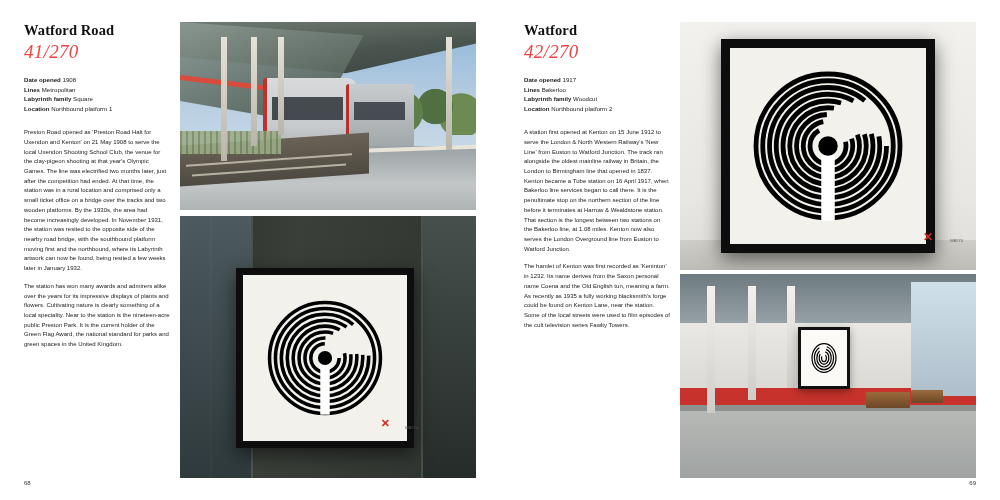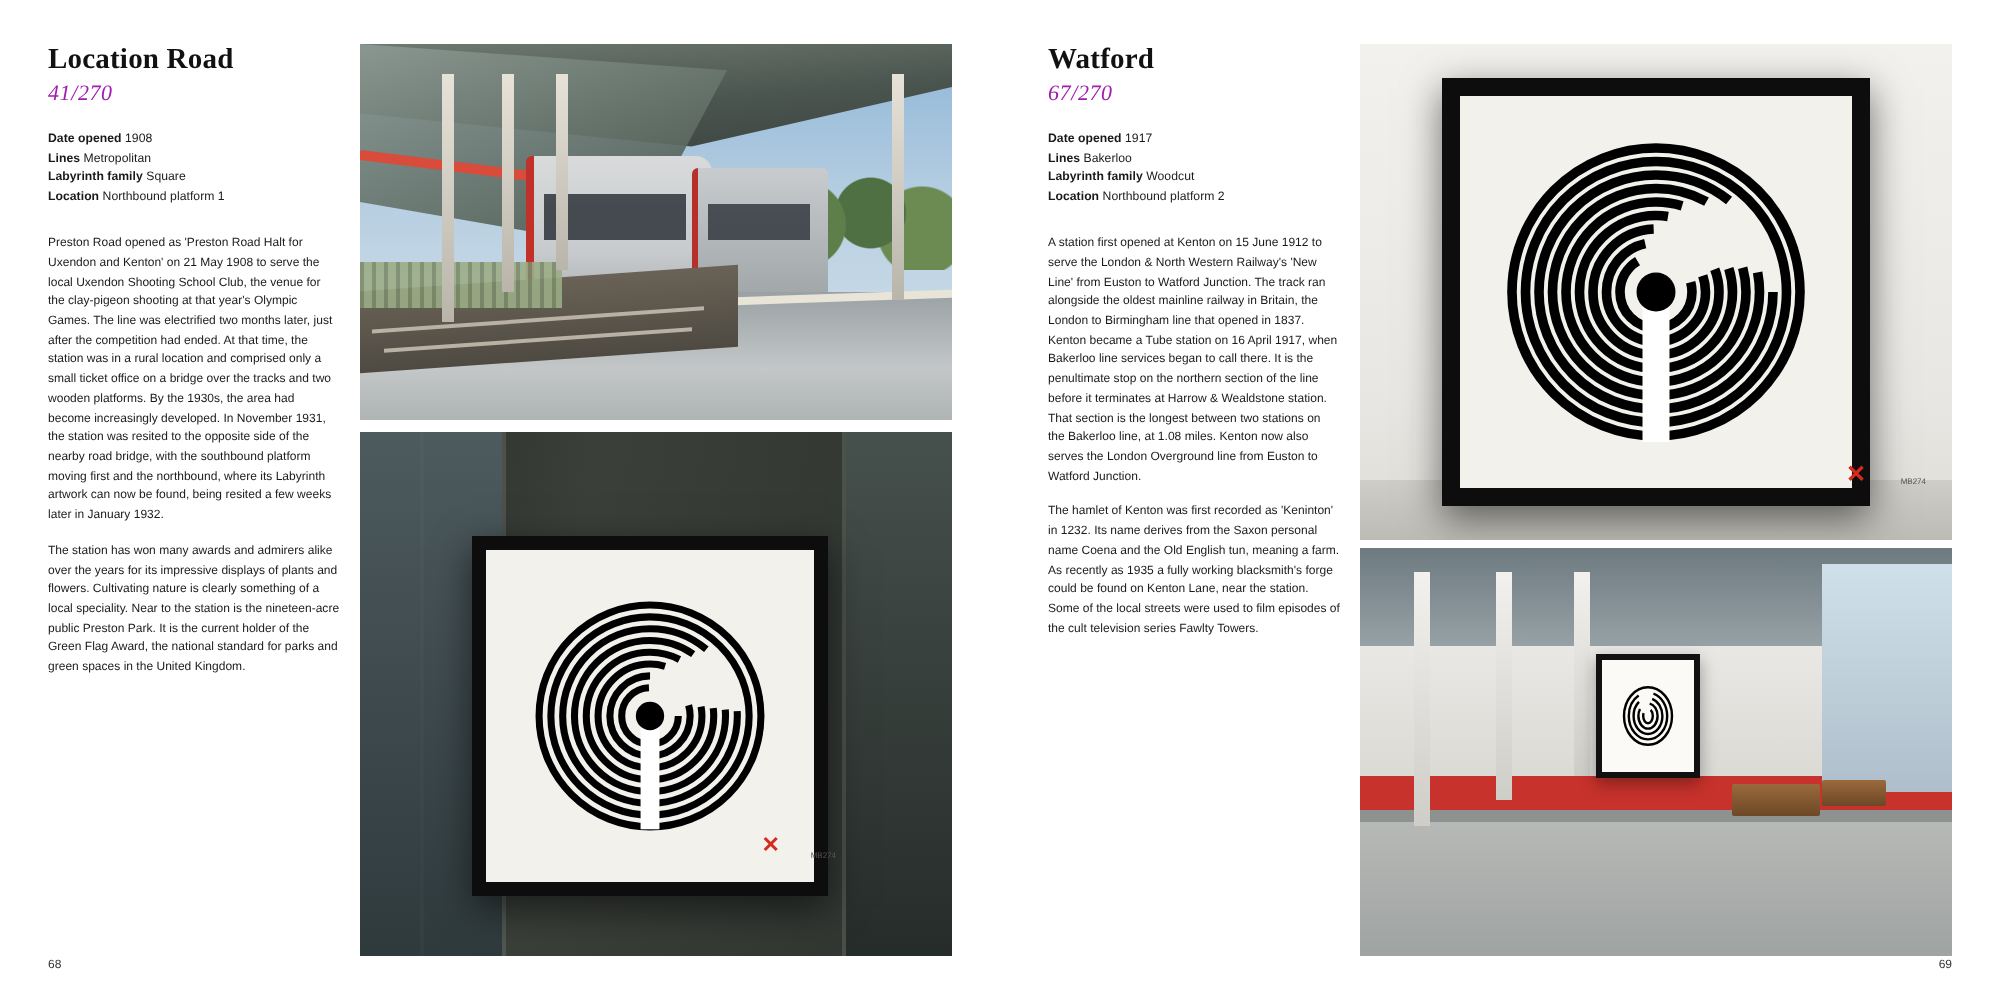--- a/index.html
+++ b/index.html
@@ -45,22 +45,22 @@
     font-family: "Liberation Serif", serif;
     font-size: 14.5px;
     font-weight: bold;
     color: #111;
     letter-spacing: 0.1px;
     line-height: 1.15;
     margin: 0 0 2px 0;
   }
   .station-num {
     font-family: "Liberation Serif", serif;
-    font-size: 11px;
-    color: #a21caf;
+    font-size: 19px;
+    color: #ef4444;
     font-style: italic;
     letter-spacing: 0.3px;
     margin: 0 0 12px 0;
   }
 
   .meta {
     margin: 0 0 14px 0;
     padding: 0;
     list-style: none;
   }
@@ -298,21 +298,21 @@
 </style>
 </head>
 <body>
 
 <div class="spread">
 
   <div class="page page-left">
     <div class="page-inner">
 
       <div class="textcol">
-        <h1 class="station-title">Location Road</h1>
+        <h1 class="station-title">Watford Road</h1>
         <div class="station-num">41/270</div>
 
         <ul class="meta">
           <li>
             <span class="k">Date opened</span>
             <span class="v">1908</span>
           </li>
           <li>
             <span class="k">Lines</span>
             <span class="v">Metropolitan</span>
@@ -384,21 +384,21 @@
 
       <div class="folio">68</div>
     </div>
   </div>
 
   <div class="page page-right">
     <div class="page-inner">
 
       <div class="textcol">
         <h1 class="station-title">Watford</h1>
-        <div class="station-num">67/270</div>
+        <div class="station-num">42/270</div>
 
         <ul class="meta">
           <li>
             <span class="k">Date opened</span>
             <span class="v">1917</span>
           </li>
           <li>
             <span class="k">Lines</span>
             <span class="v">Bakerloo</span>
           </li>

